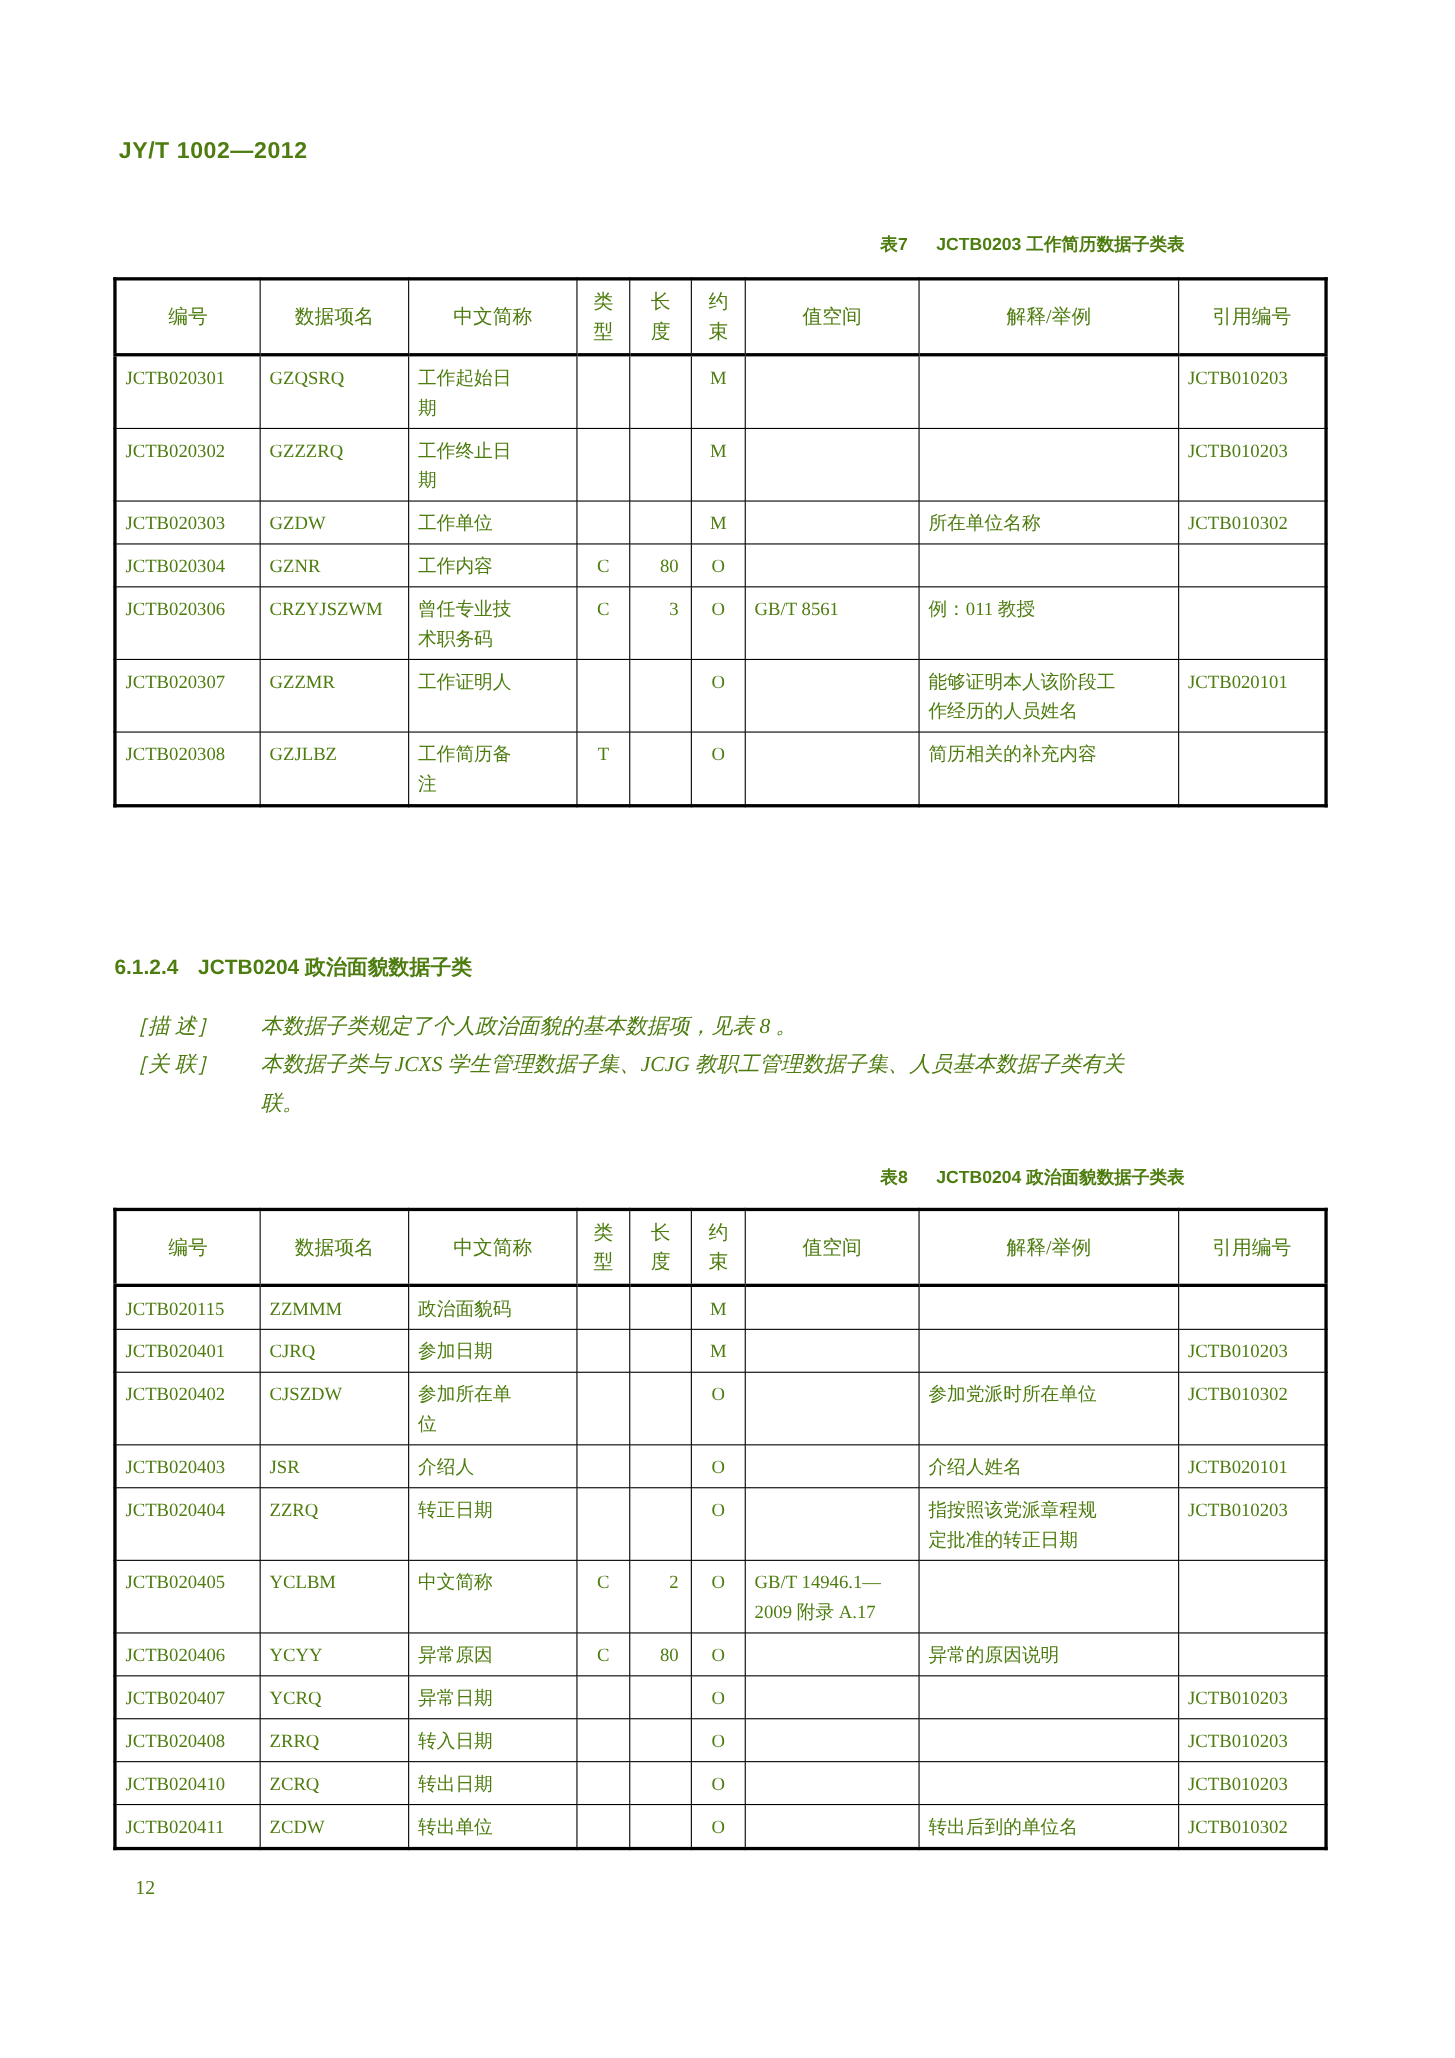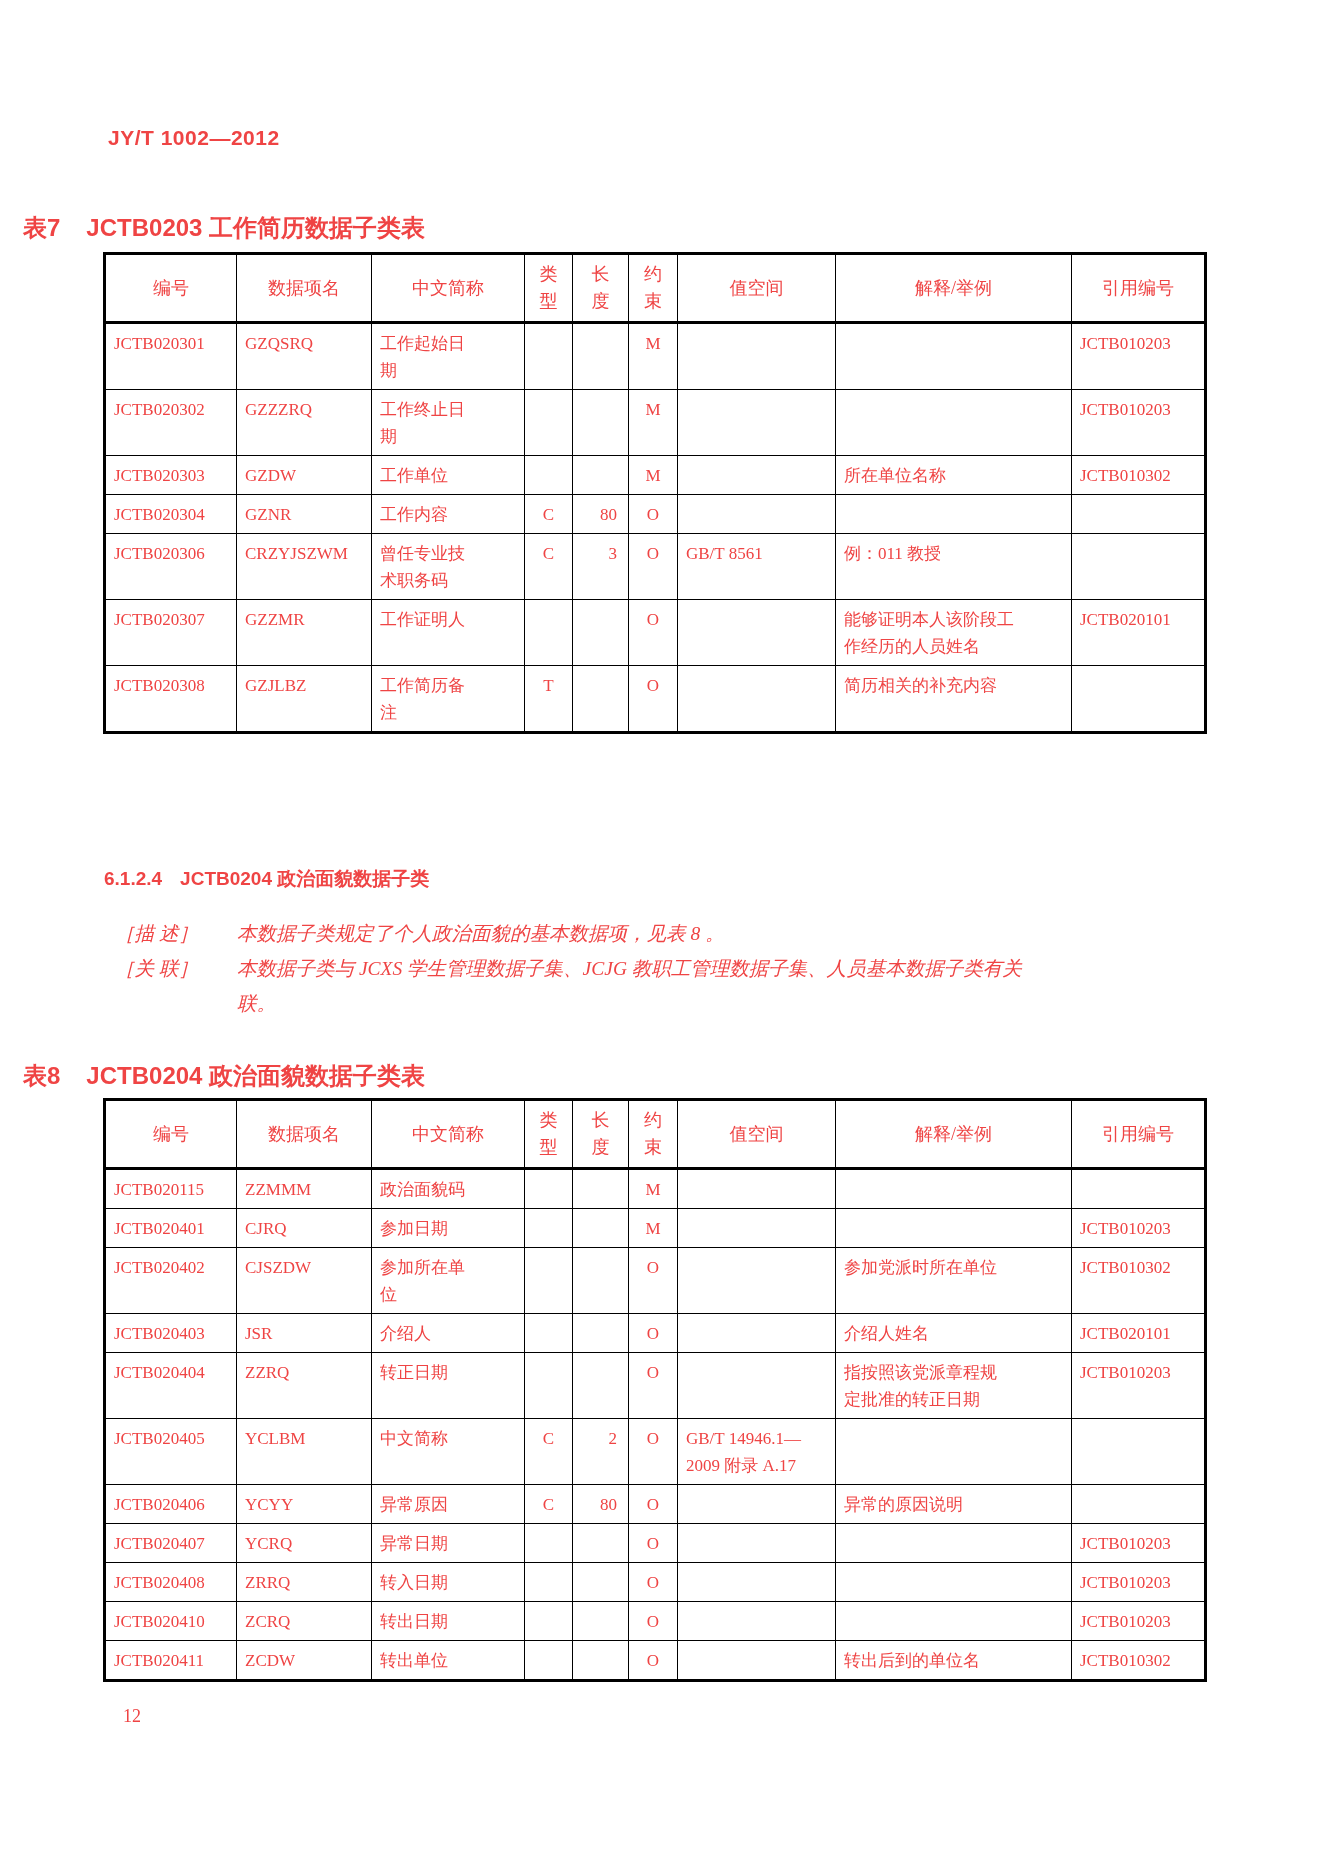--- a/index.html
+++ b/index.html
@@ -2,33 +2,33 @@
 <html><head>
 <meta charset="utf-8">
 <style>
   html,body{margin:0;padding:0;background:#e8e8e8;}
   .page{
     position:relative;
     width:1323px;height:1871px;
     background:#ffffff;
     margin:0 auto;
     font-family:"Liberation Serif","DejaVu Serif",serif;
-    color:#ef4444;
+    color:#4d7c0f;
     overflow:hidden;
   }
   .doc-code{
     position:absolute;left:108px;top:126px;
     font-family:"Liberation Sans","DejaVu Sans",sans-serif;
     font-weight:bold;font-size:21px;letter-spacing:.5px;
   }
   .table-caption{
     position:absolute;left:103px;width:1054px;
-    text-align:left;
+    text-align:right;
     font-family:"Liberation Sans","DejaVu Sans",sans-serif;
-    font-weight:bold;font-size:24px;
+    font-weight:bold;font-size:16px;
     transform:translateX(-80px);
     white-space:nowrap;
   }
   .caption-7{top:212px;}
   .caption-8{top:1060px;}
   .table-caption .cap-prefix{margin-right:26px;}
   .doc-table{
     position:absolute;left:103px;width:1054px;
     border-collapse:collapse;table-layout:fixed;
     border:3px solid #000;

